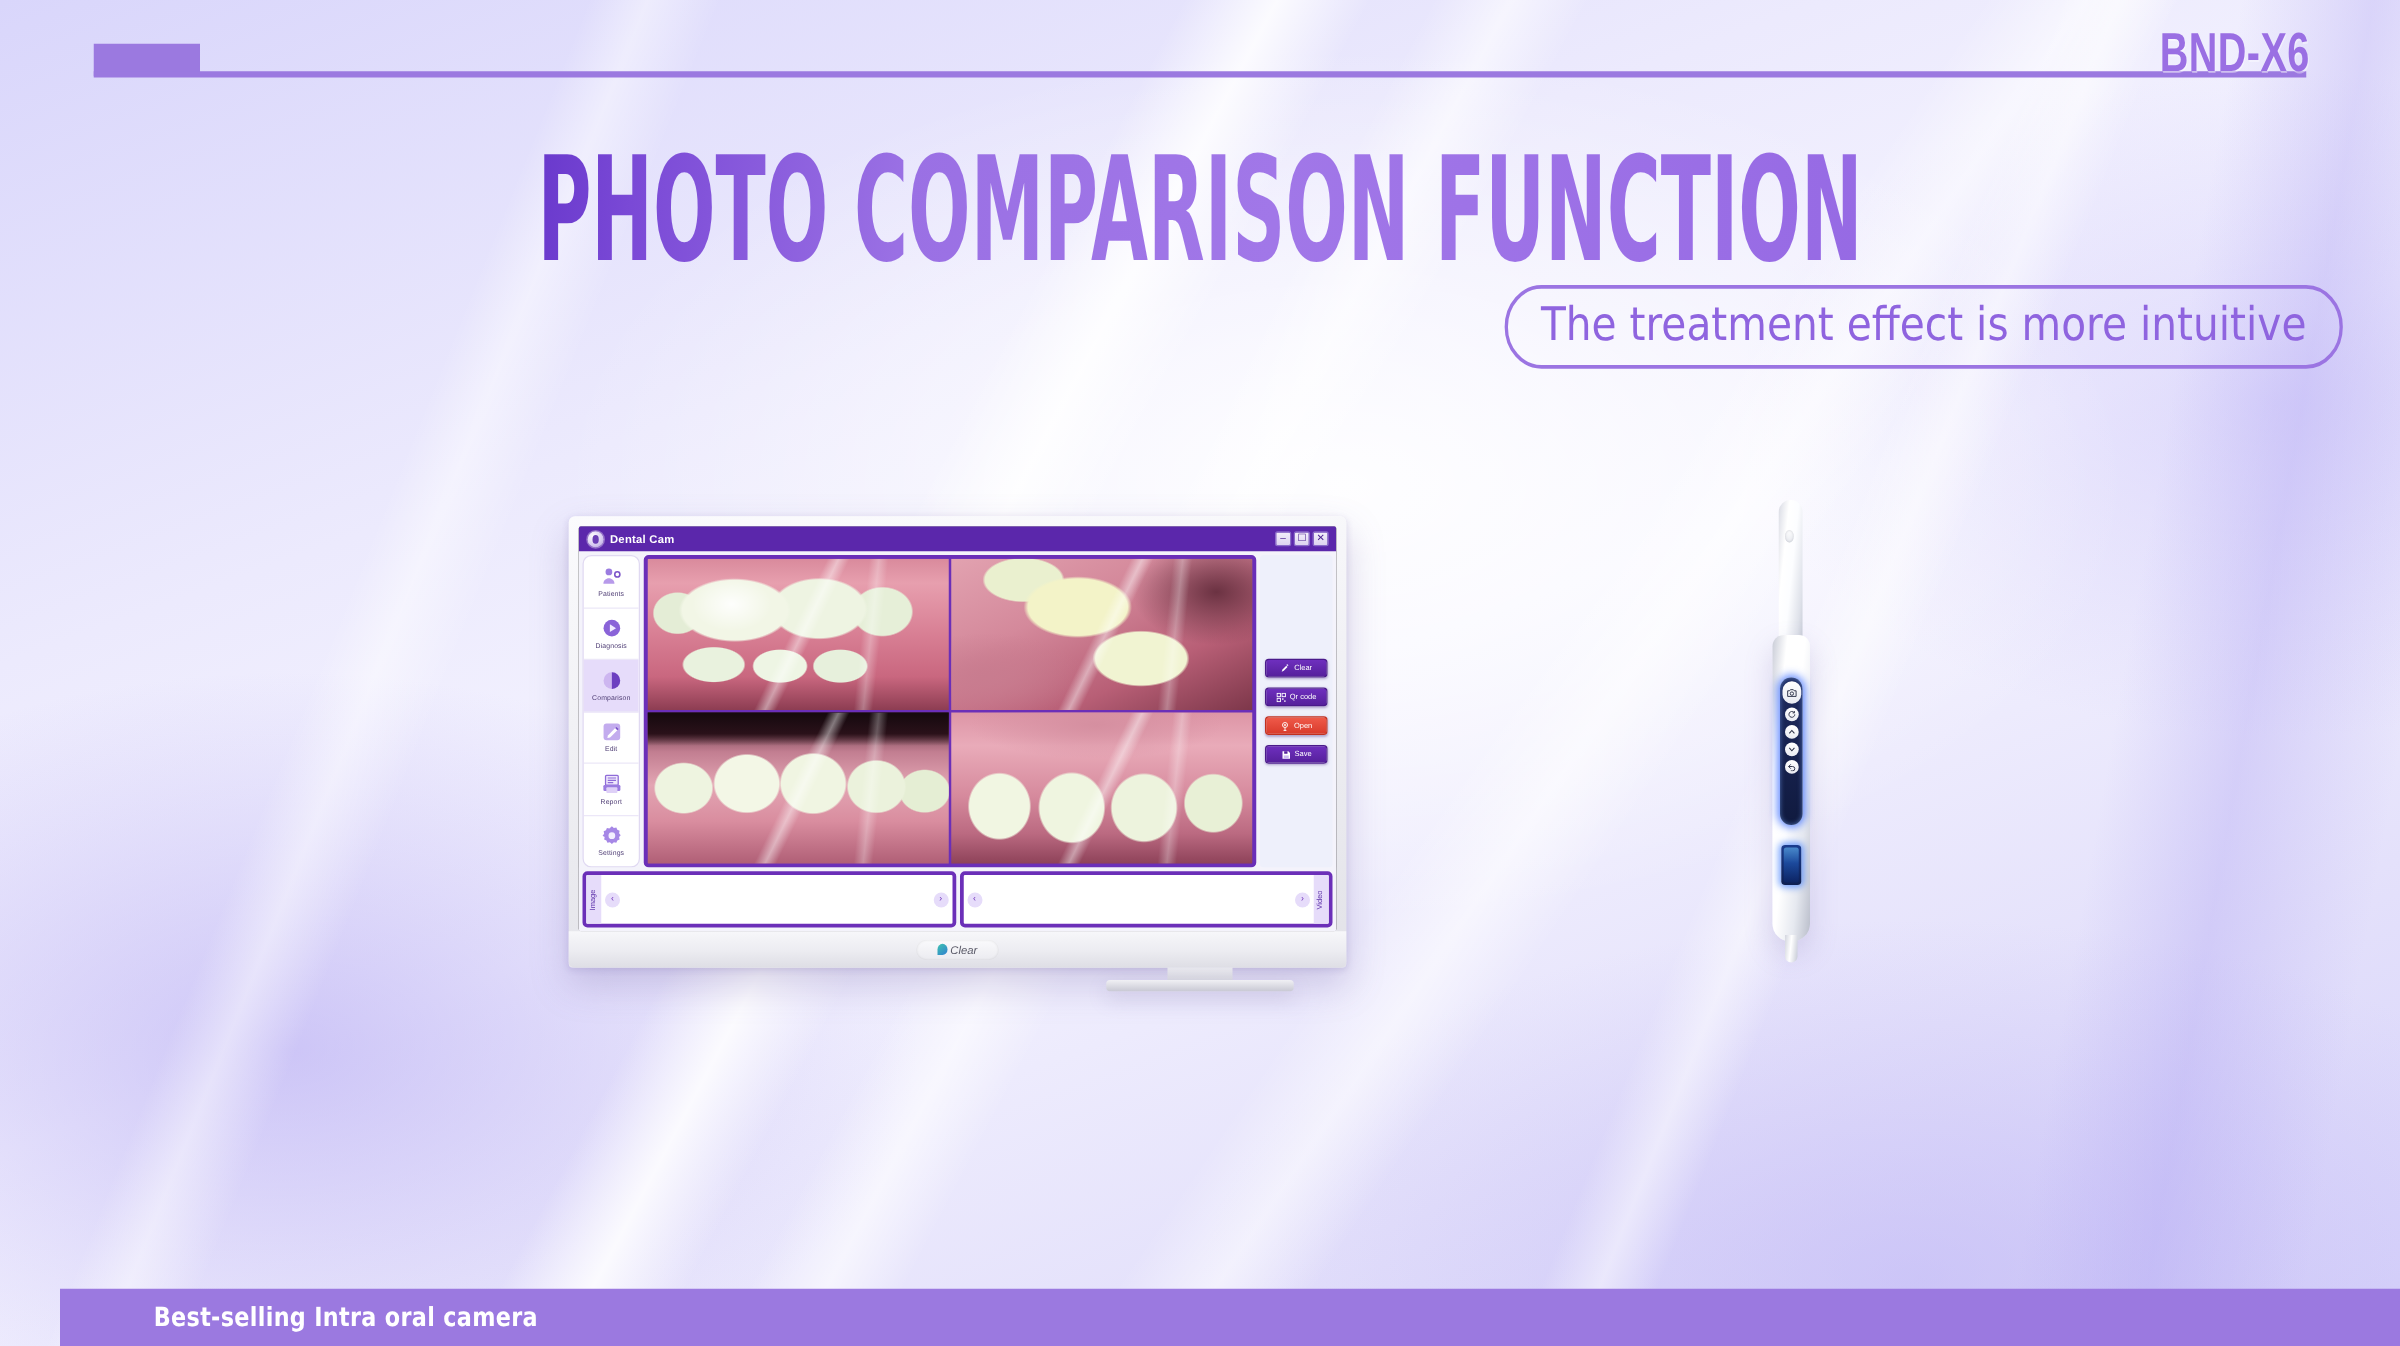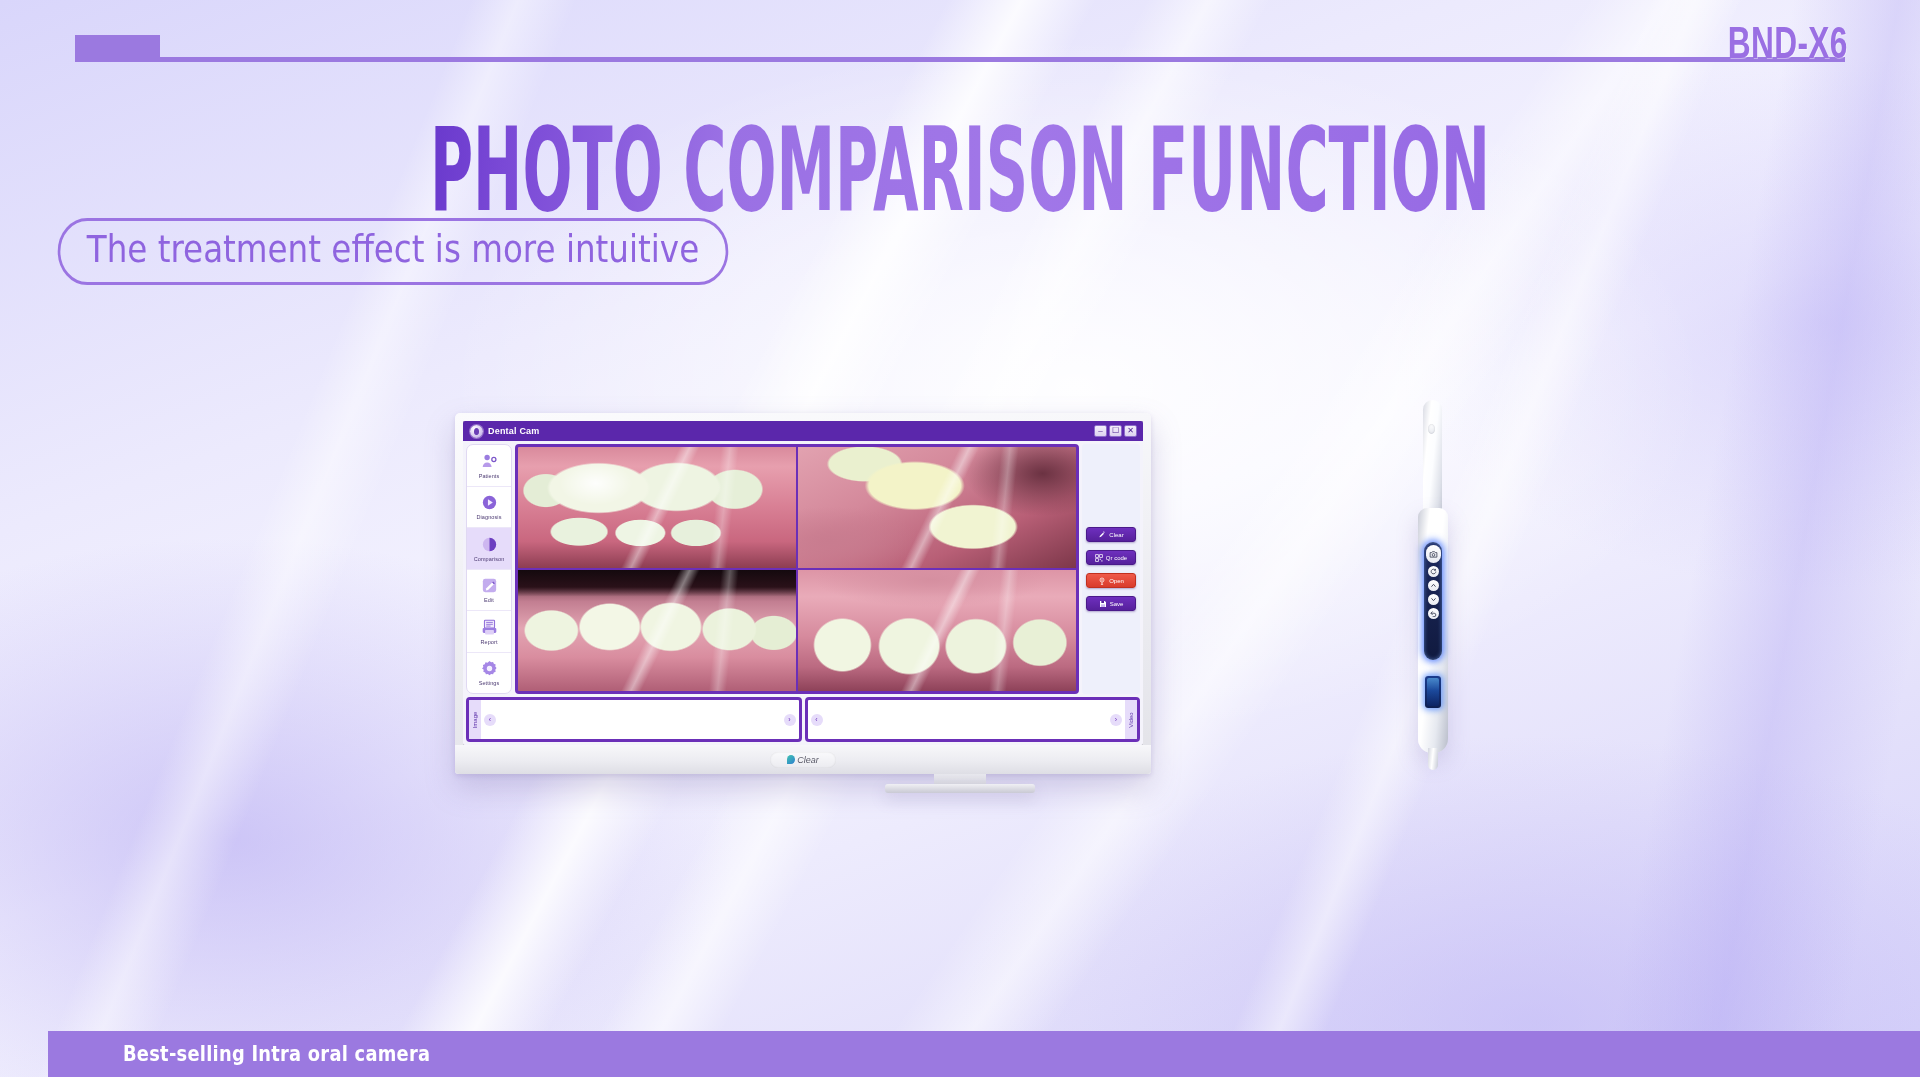--- a/index.html
+++ b/index.html
@@ -55,35 +55,35 @@
     text-align:center;
     font-size:95px; font-weight:bold; letter-spacing:0px;
     line-height:1;
     font-family:"DejaVu Sans", sans-serif;
     background:linear-gradient(100deg,#5b2bc4 0%, #7a49d6 12%, #9a70e4 30%, #a177e8 55%, #9b6fe6 80%, #9468e3 100%);
     -webkit-background-clip:text; background-clip:text;
     color:transparent; -webkit-text-fill-color:transparent;
     transform:scaleX(.62) scaleY(1.22); transform-origin:center top;
   }
   .subtitle-wrap {
-    position:absolute; left:0; right:0; top:218px; text-align:left;padding-left:12px;
+    position:absolute; left:0; right:0; top:228px; text-align:right;
   }
   .subtitle {
     display:inline-block;
     border:3px solid #9b74e2; border-radius:34px;
     padding:7px 30px 11px 30px;
     font-size:37px; color:#8f64df;
     font-family:"DejaVu Sans", sans-serif;
     letter-spacing:0px;
     transform:scaleX(.88); transform-origin:center;
   }
 
   
   .monitor {
-    position:absolute; left:455px; top:413px; width:696px; height:361px;
+    position:absolute; left:455px; top:413px; width:622px; height:361px;
   }
   .monitor-frame {
     position:absolute; inset:0;
     background:linear-gradient(175deg,#fbfbfd 0%,#f1f1f5 40%,#e2e2e8 100%);
     border-radius:5px 5px 3px 3px;
     box-shadow:0 14px 30px rgba(120,105,170,.28), 0 2px 5px rgba(120,105,170,.2);
     padding:8px 8px 0 8px;
   }
   .monitor-screen {
     position:absolute; left:8px; top:8px; right:8px; bottom:29px;

